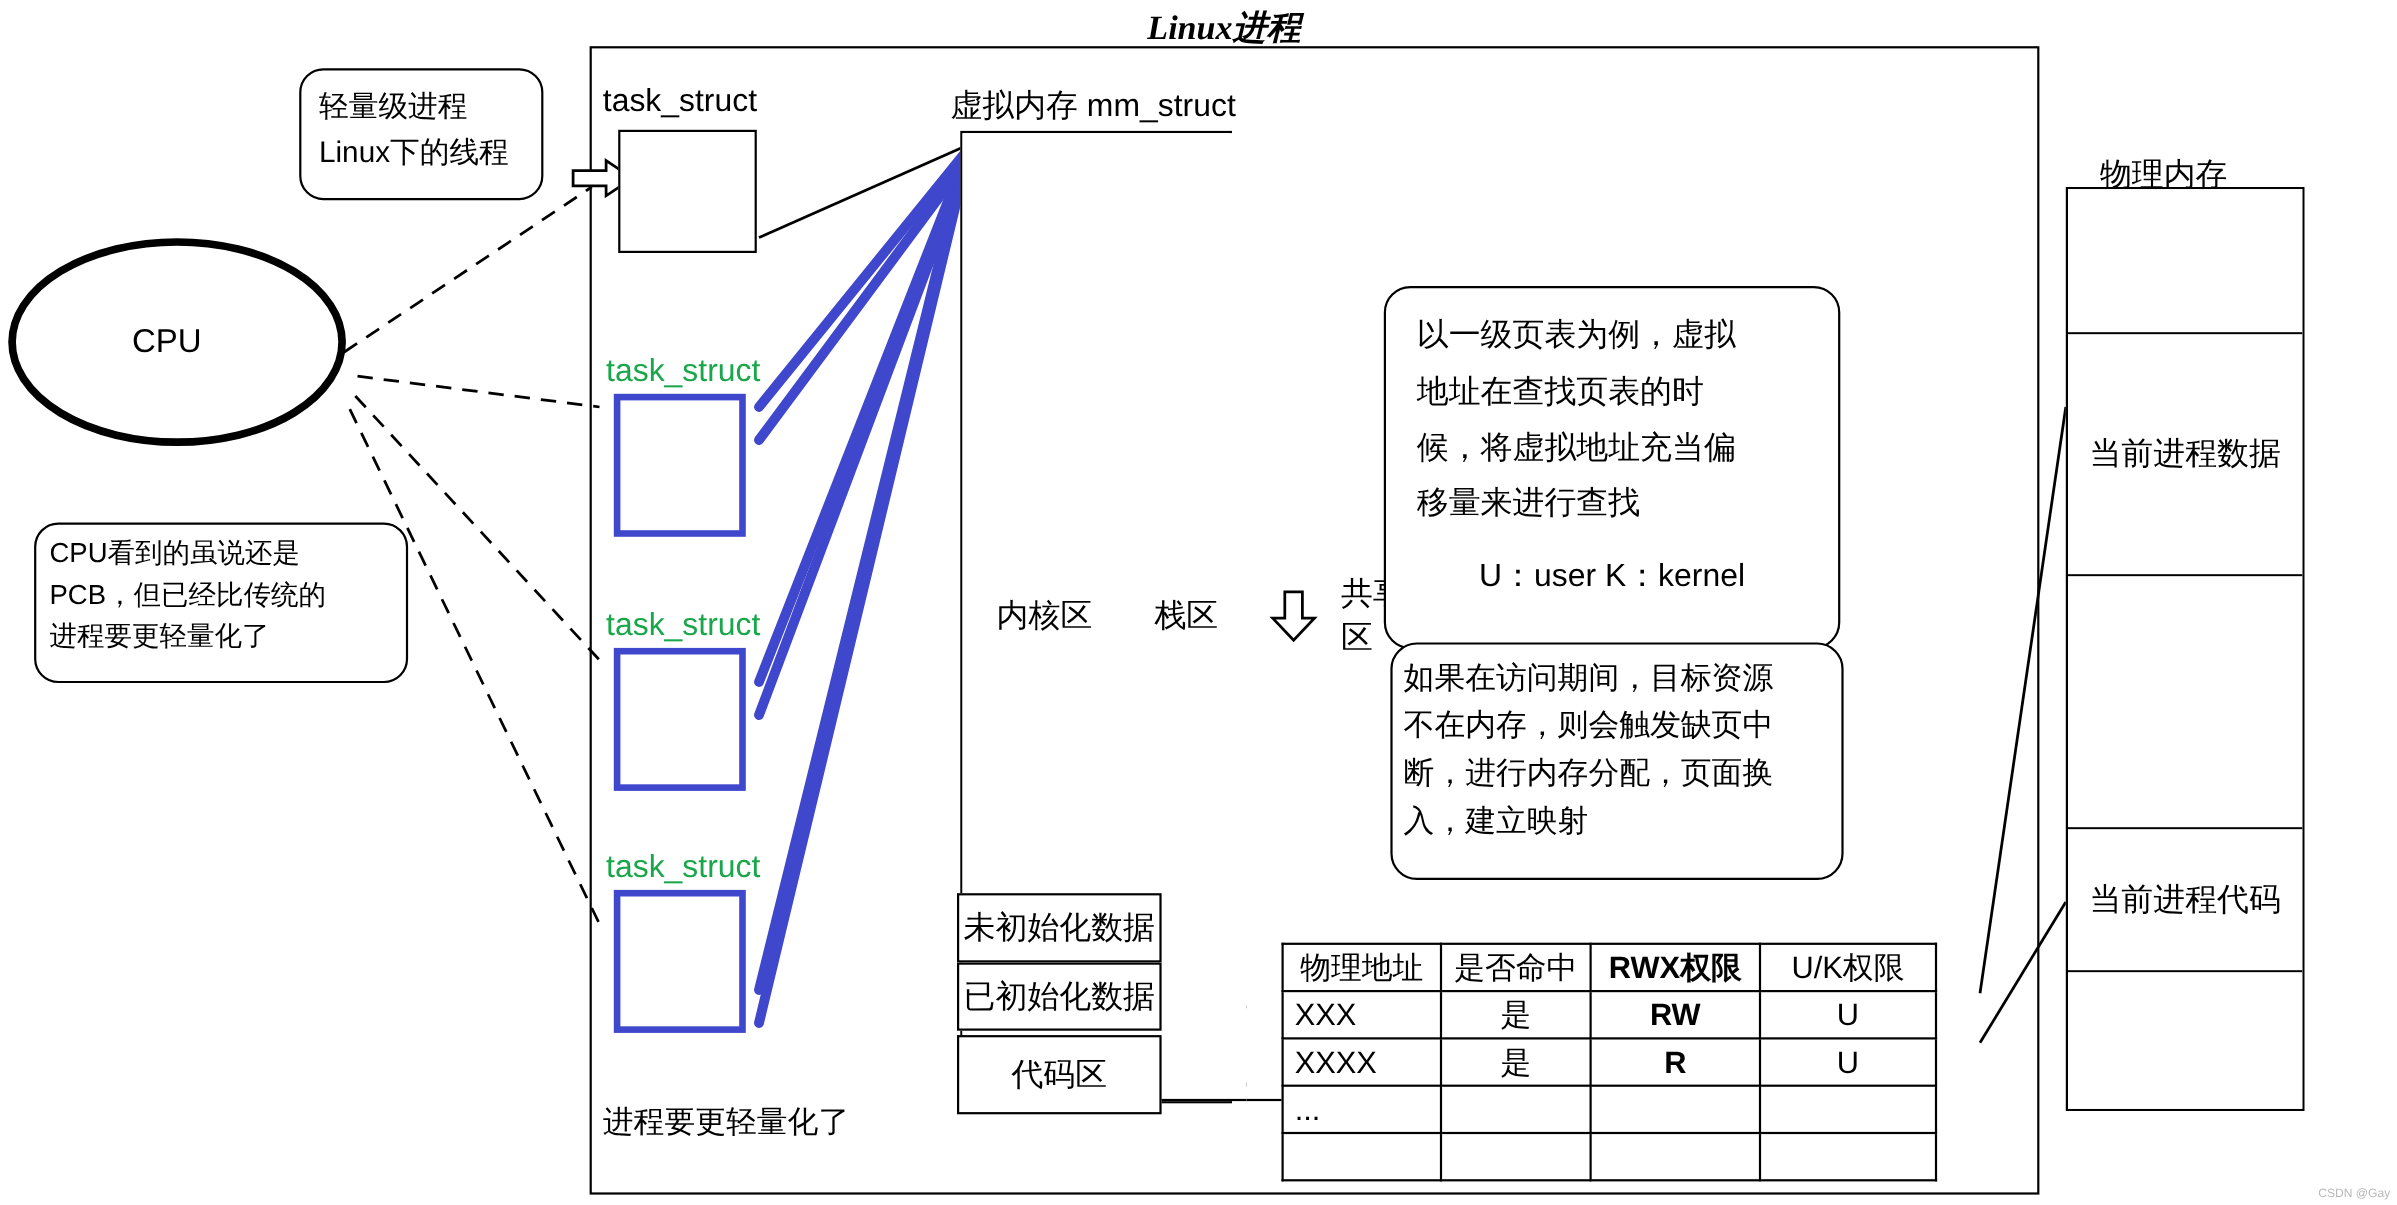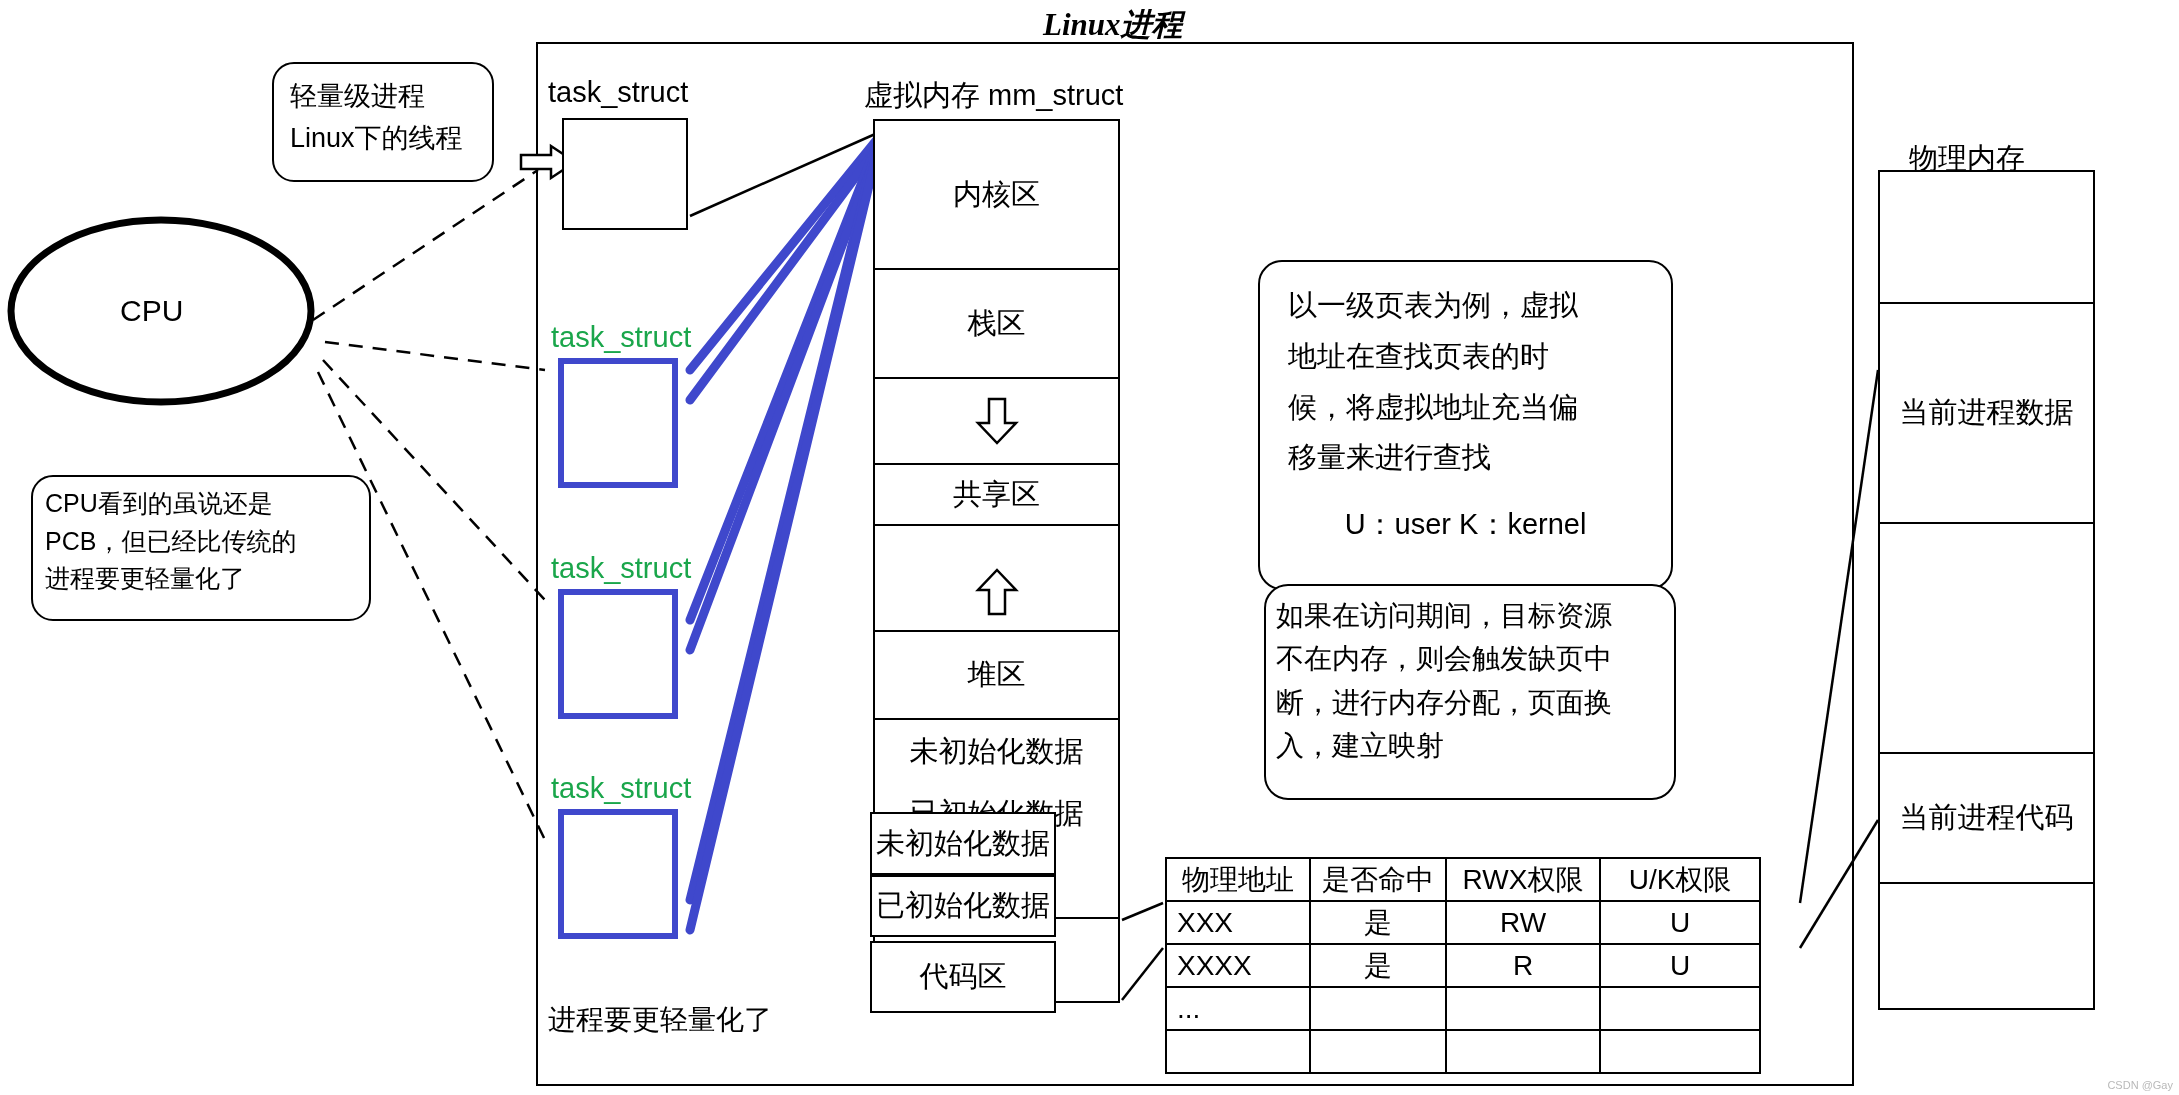--- a/index.html
+++ b/index.html
@@ -102,21 +102,21 @@
   }
 
   
   .mm-col {
     left: 873px; top: 119px;
     width: 247px; height: 884px;
     border: 2px solid #000;
     box-sizing: border-box;
     background: #fff;
     display: flex;
-    flex-direction: column;
+    flex-direction: row;
   }
   .mm-cell {
     border-bottom: 2px solid #000;
     box-sizing: border-box;
     display: flex;
     align-items: center;
     justify-content: center;
     font-size: 29px;
     position: relative;
     background: #fff;
@@ -168,21 +168,21 @@
   .ptable td, .ptable th {
     border: 2px solid #000;
     padding: 0;
     height: 43px;
     text-align: center;
     font-weight: normal;
     box-sizing: border-box;
   }
   .ptable .c0 { width: 144px; text-align: left; padding-left: 10px; }
   .ptable .c1 { width: 136px; }
-  .ptable .c2 { width: 154px; }
+  .ptable .c2 { width: 154px; font-weight: bold; }
   .ptable .c3 { width: 160px; }
   .ptable th.c0 { text-align: center; padding-left: 0; }
 
   
   .watermark {
     right: 6px; bottom: 4px;
     font-size: 11px;
     color: #b9b9b9;
     white-space: nowrap;
   }

